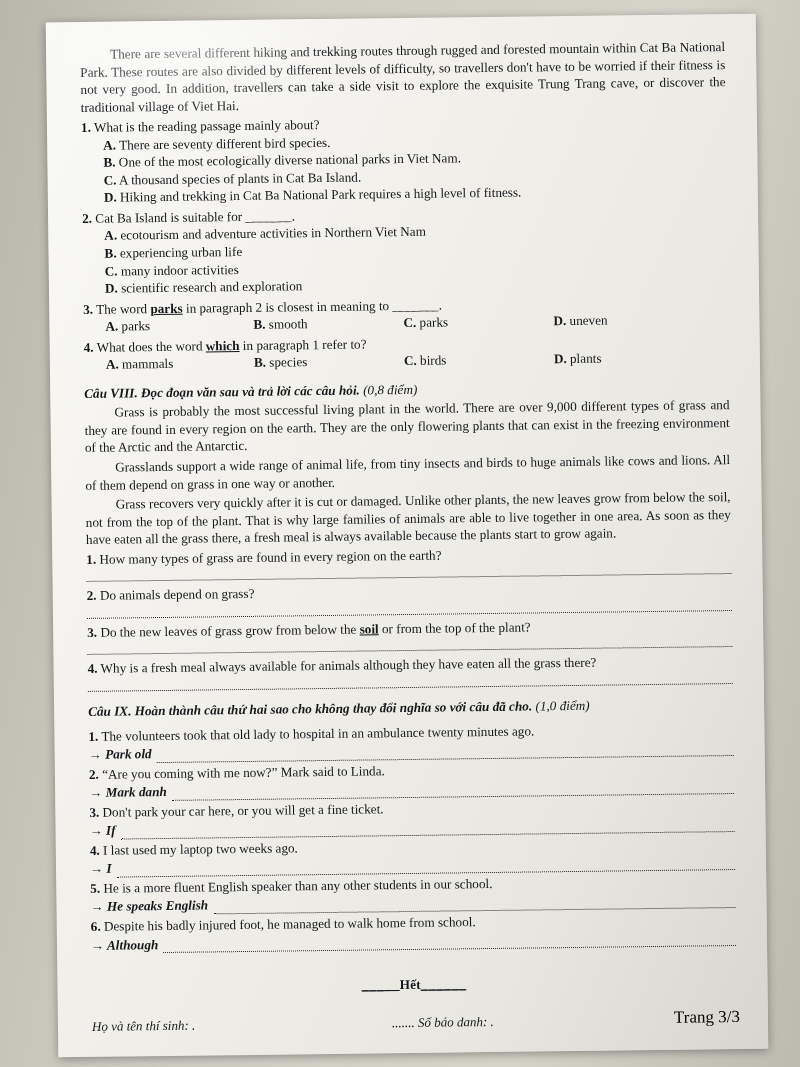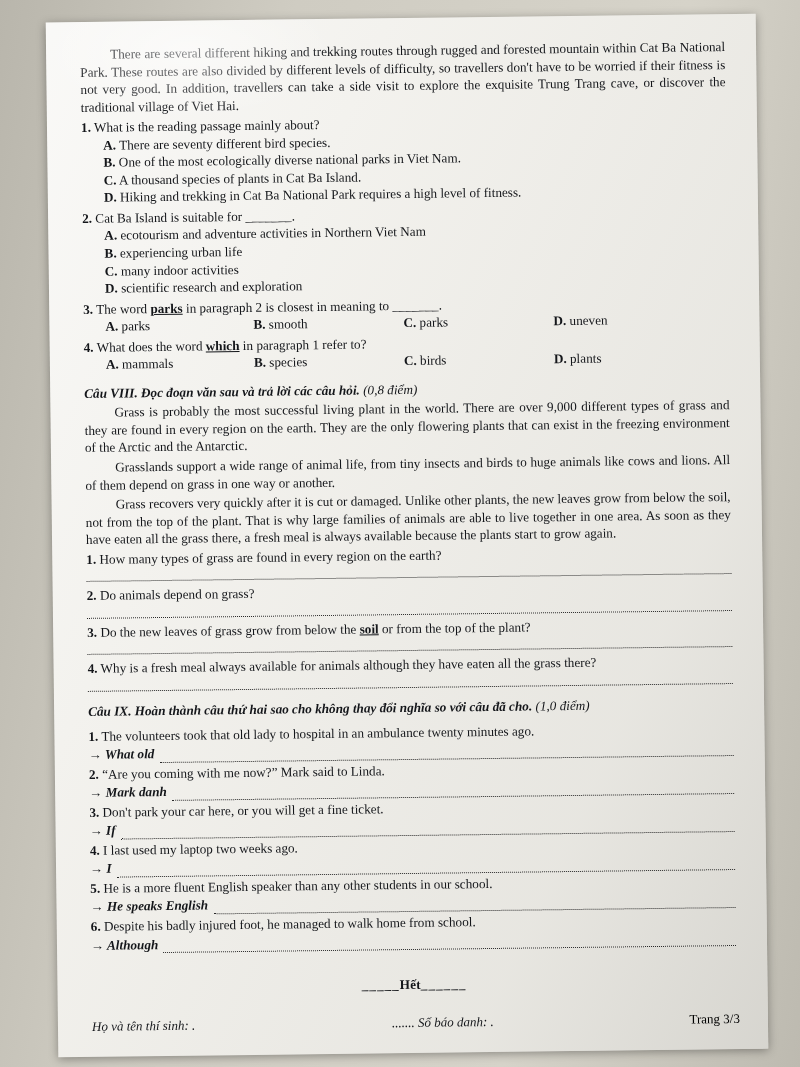--- a/index.html
+++ b/index.html
@@ -97,34 +97,34 @@
     border-bottom: 1.5px dotted #2a2a2a;
     height: 11px;
     margin-left: 5px;
   }
   .het {
     text-align: center;
     font-weight: bold;
     margin-top: 26px;
     letter-spacing: 0.2px;
   }
-  .het .lead { letter-spacing: 1px; margin-top: 36px; }
+  .het .lead { text-decoration: underline; letter-spacing: 1px; margin-top: 36px; }
   .footer-row {
     display: flex;
     margin-top: 20px;
     font-style: italic;
     font-size: 13px;
   }
   .footer-row .left { width: 300px; }
   .footer-row .mid { flex: 1; }
   .pagenum {
     position: absolute;
     right: 28px;
     bottom: 22px;
-    font-size: 13px;
+    font-size: 17px;
   }
   .spacer-4 { height: 4px; }
   .q-block { margin-top: 3px; }
   .mc-row {
     margin-left: 22px;
     display: flex;
   }
   .c1 { width: 148px; }
   .c2 { width: 150px; }
   .c3 { width: 150px; }
@@ -194,21 +194,21 @@
 
     <p class="qline"><span class="num">4.</span> <span>Why is a fresh meal always available for animals although they have eaten all the grass there?</span></p>
     <div class="dots"></div>
 
     <p class="section-head"><span>Câu IX. Hoàn thành câu thứ hai sao cho không thay đổi nghĩa so với câu đã cho.</span> <span class="pts">(1,0 điểm)</span></p>
 
     <div class="spacer-4"></div>
 
     <p class="qline"><span class="num">1.</span> <span>The volunteers took that old lady to hospital in an ambulance twenty minutes ago.</span></p>
     <div class="ans-line">
-        <span class="arrow-word">→ What old</span>
+        <span class="arrow-word">→ Park old</span>
         <span class="fill"></span>
       </div>
 
     <p class="qline"><span class="num">2.</span> <span>“Are you coming with me now?” Mark said to Linda.</span></p>
     <div class="ans-line">
         <span class="arrow-word">→ Mark danh</span>
         <span class="fill"></span>
       </div>
 
     <p class="qline"><span class="num">3.</span> <span>Don't park your car here, or you will get a fine ticket.</span></p>

